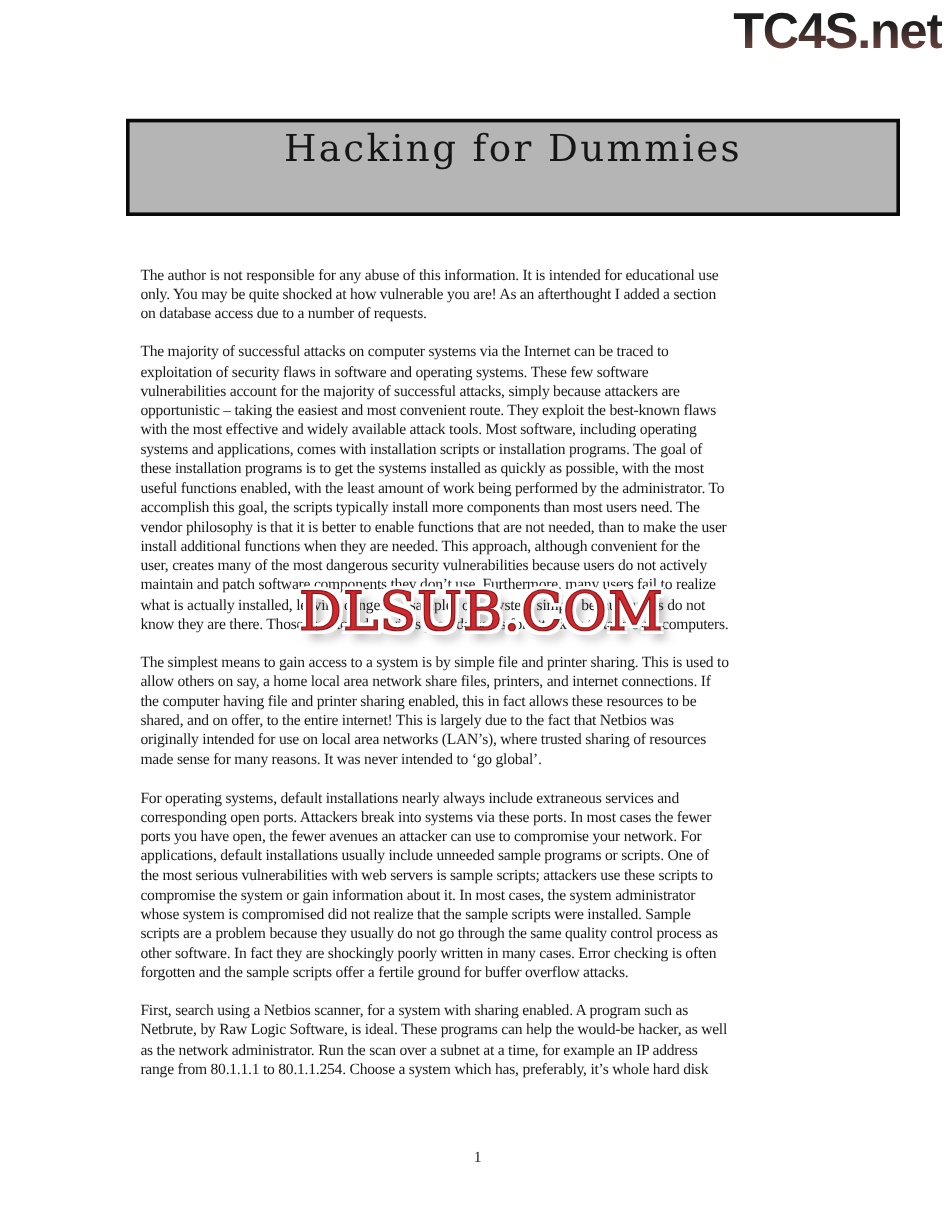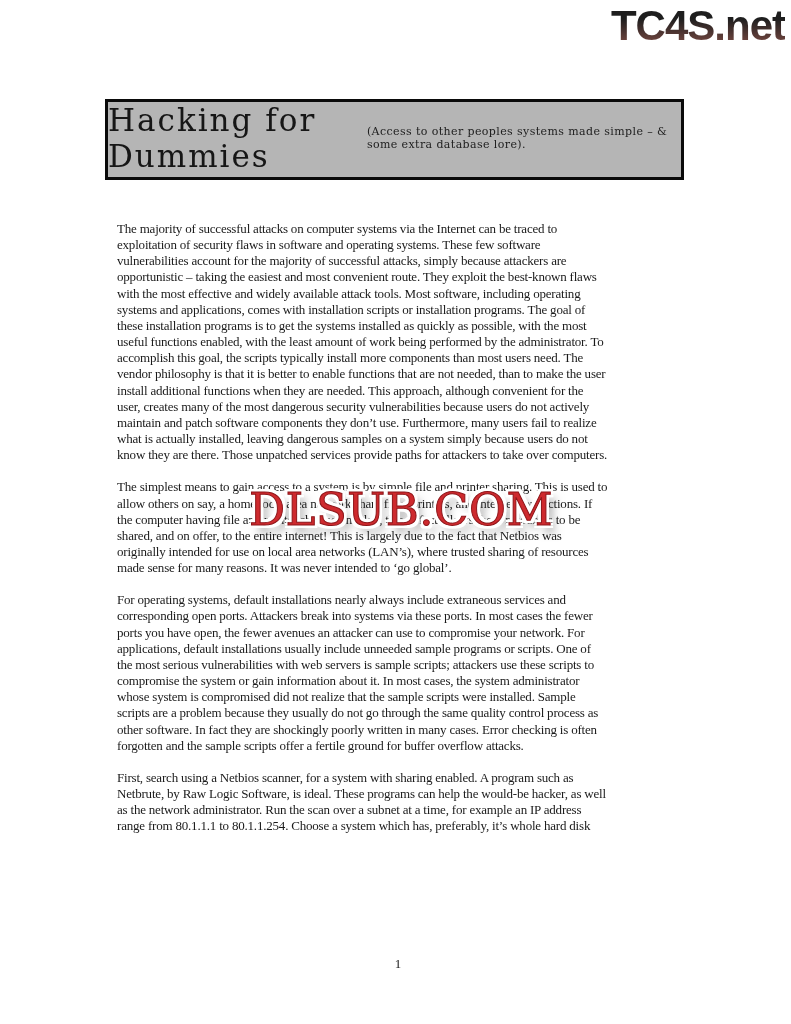--- a/index.html
+++ b/index.html
@@ -23,24 +23,24 @@
   .tc4s{
     position:absolute; top:2px; right:6px;
     font-family:"Liberation Sans", sans-serif;
     font-weight:800; font-size:42px; letter-spacing:-1px;
     background:linear-gradient(to bottom, var(--tc4s_top) 35%, var(--tc4s_bottom) 90%);
     -webkit-background-clip:text; background-clip:text;
     -webkit-text-fill-color:transparent; color:transparent;
   }
   
   .banner{
-    position:absolute; left:105px; top:99px; width:579px; height:81px;
+    position:absolute; left:105px; top:99px; width:645px; height:81px;
     background:var(--banner_bg);
     border:3px solid var(--banner_border);
-    display:flex; flex-direction:row; align-items:center; justify-content:space-between;
+    display:flex; flex-direction:column; align-items:center; justify-content:space-between;
     padding:4px 0 7px 0;
   }
   .banner-title{
     font-family:"DejaVu Serif", serif;
     font-size:31px; letter-spacing:2px; color:#161616;
     font-weight:400;
   }
   .banner-subtitle{
     font-family:"DejaVu Serif", serif;
     font-size:11px; letter-spacing:0.4px; color:#1d1d1d;
@@ -90,24 +90,26 @@
 </style>
 </head>
 <body>
 
 <div class="page">
 
   <div class="tc4s">TC4S.net</div>
 
   <div class="banner">
     <div class="banner-title">Hacking for Dummies</div>
-    <div class="banner-subtitle">(Access to other peoples systems made simple – &amp; some extra database lore).</div>
   </div>
 
   <div class="doc">
+    <p>The author is not responsible for any abuse of this information. It is intended for educational use
+only. You may be quite shocked at how vulnerable you are! As an afterthought I added a section
+on database access due to a number of requests.</p>
     <p>The majority of successful attacks on computer systems via the Internet can be traced to
 exploitation of security flaws in software and operating systems. These few software
 vulnerabilities account for the majority of successful attacks, simply because attackers are
 opportunistic – taking the easiest and most convenient route. They exploit the best-known flaws
 with the most effective and widely available attack tools. Most software, including operating
 systems and applications, comes with installation scripts or installation programs. The goal of
 these installation programs is to get the systems installed as quickly as possible, with the most
 useful functions enabled, with the least amount of work being performed by the administrator. To
 accomplish this goal, the scripts typically install more components than most users need. The
 vendor philosophy is that it is better to enable functions that are not needed, than to make the user

